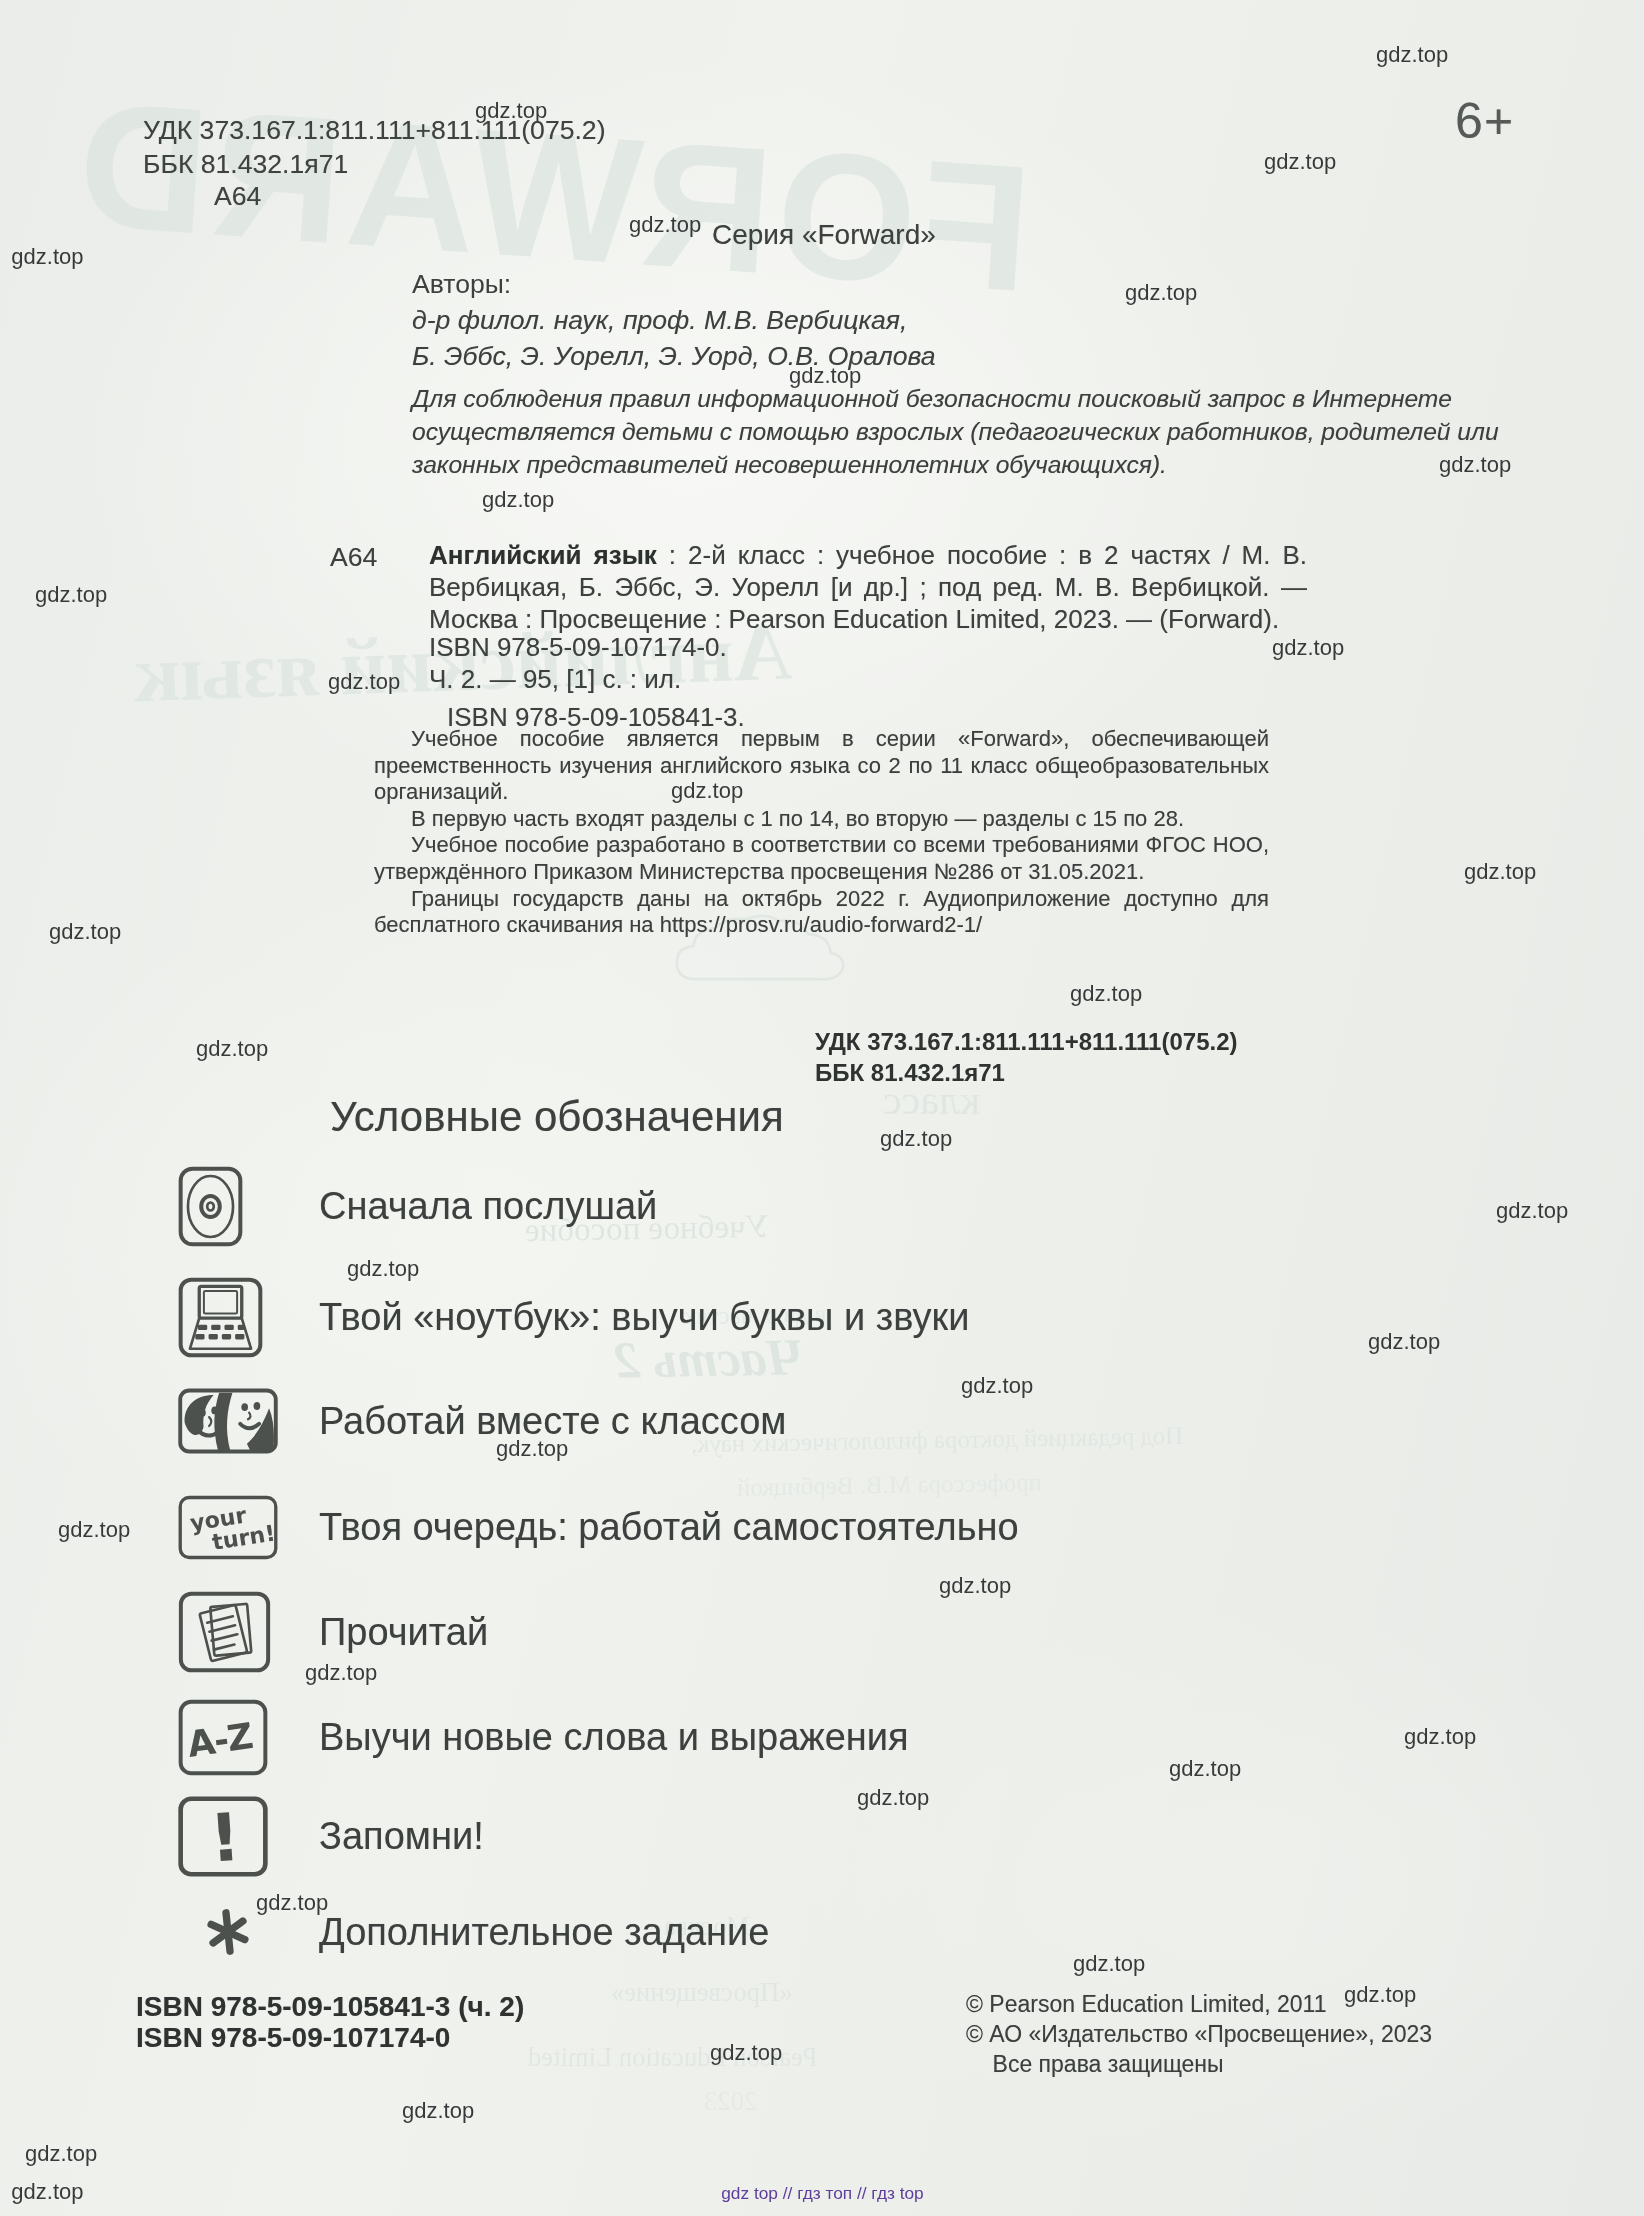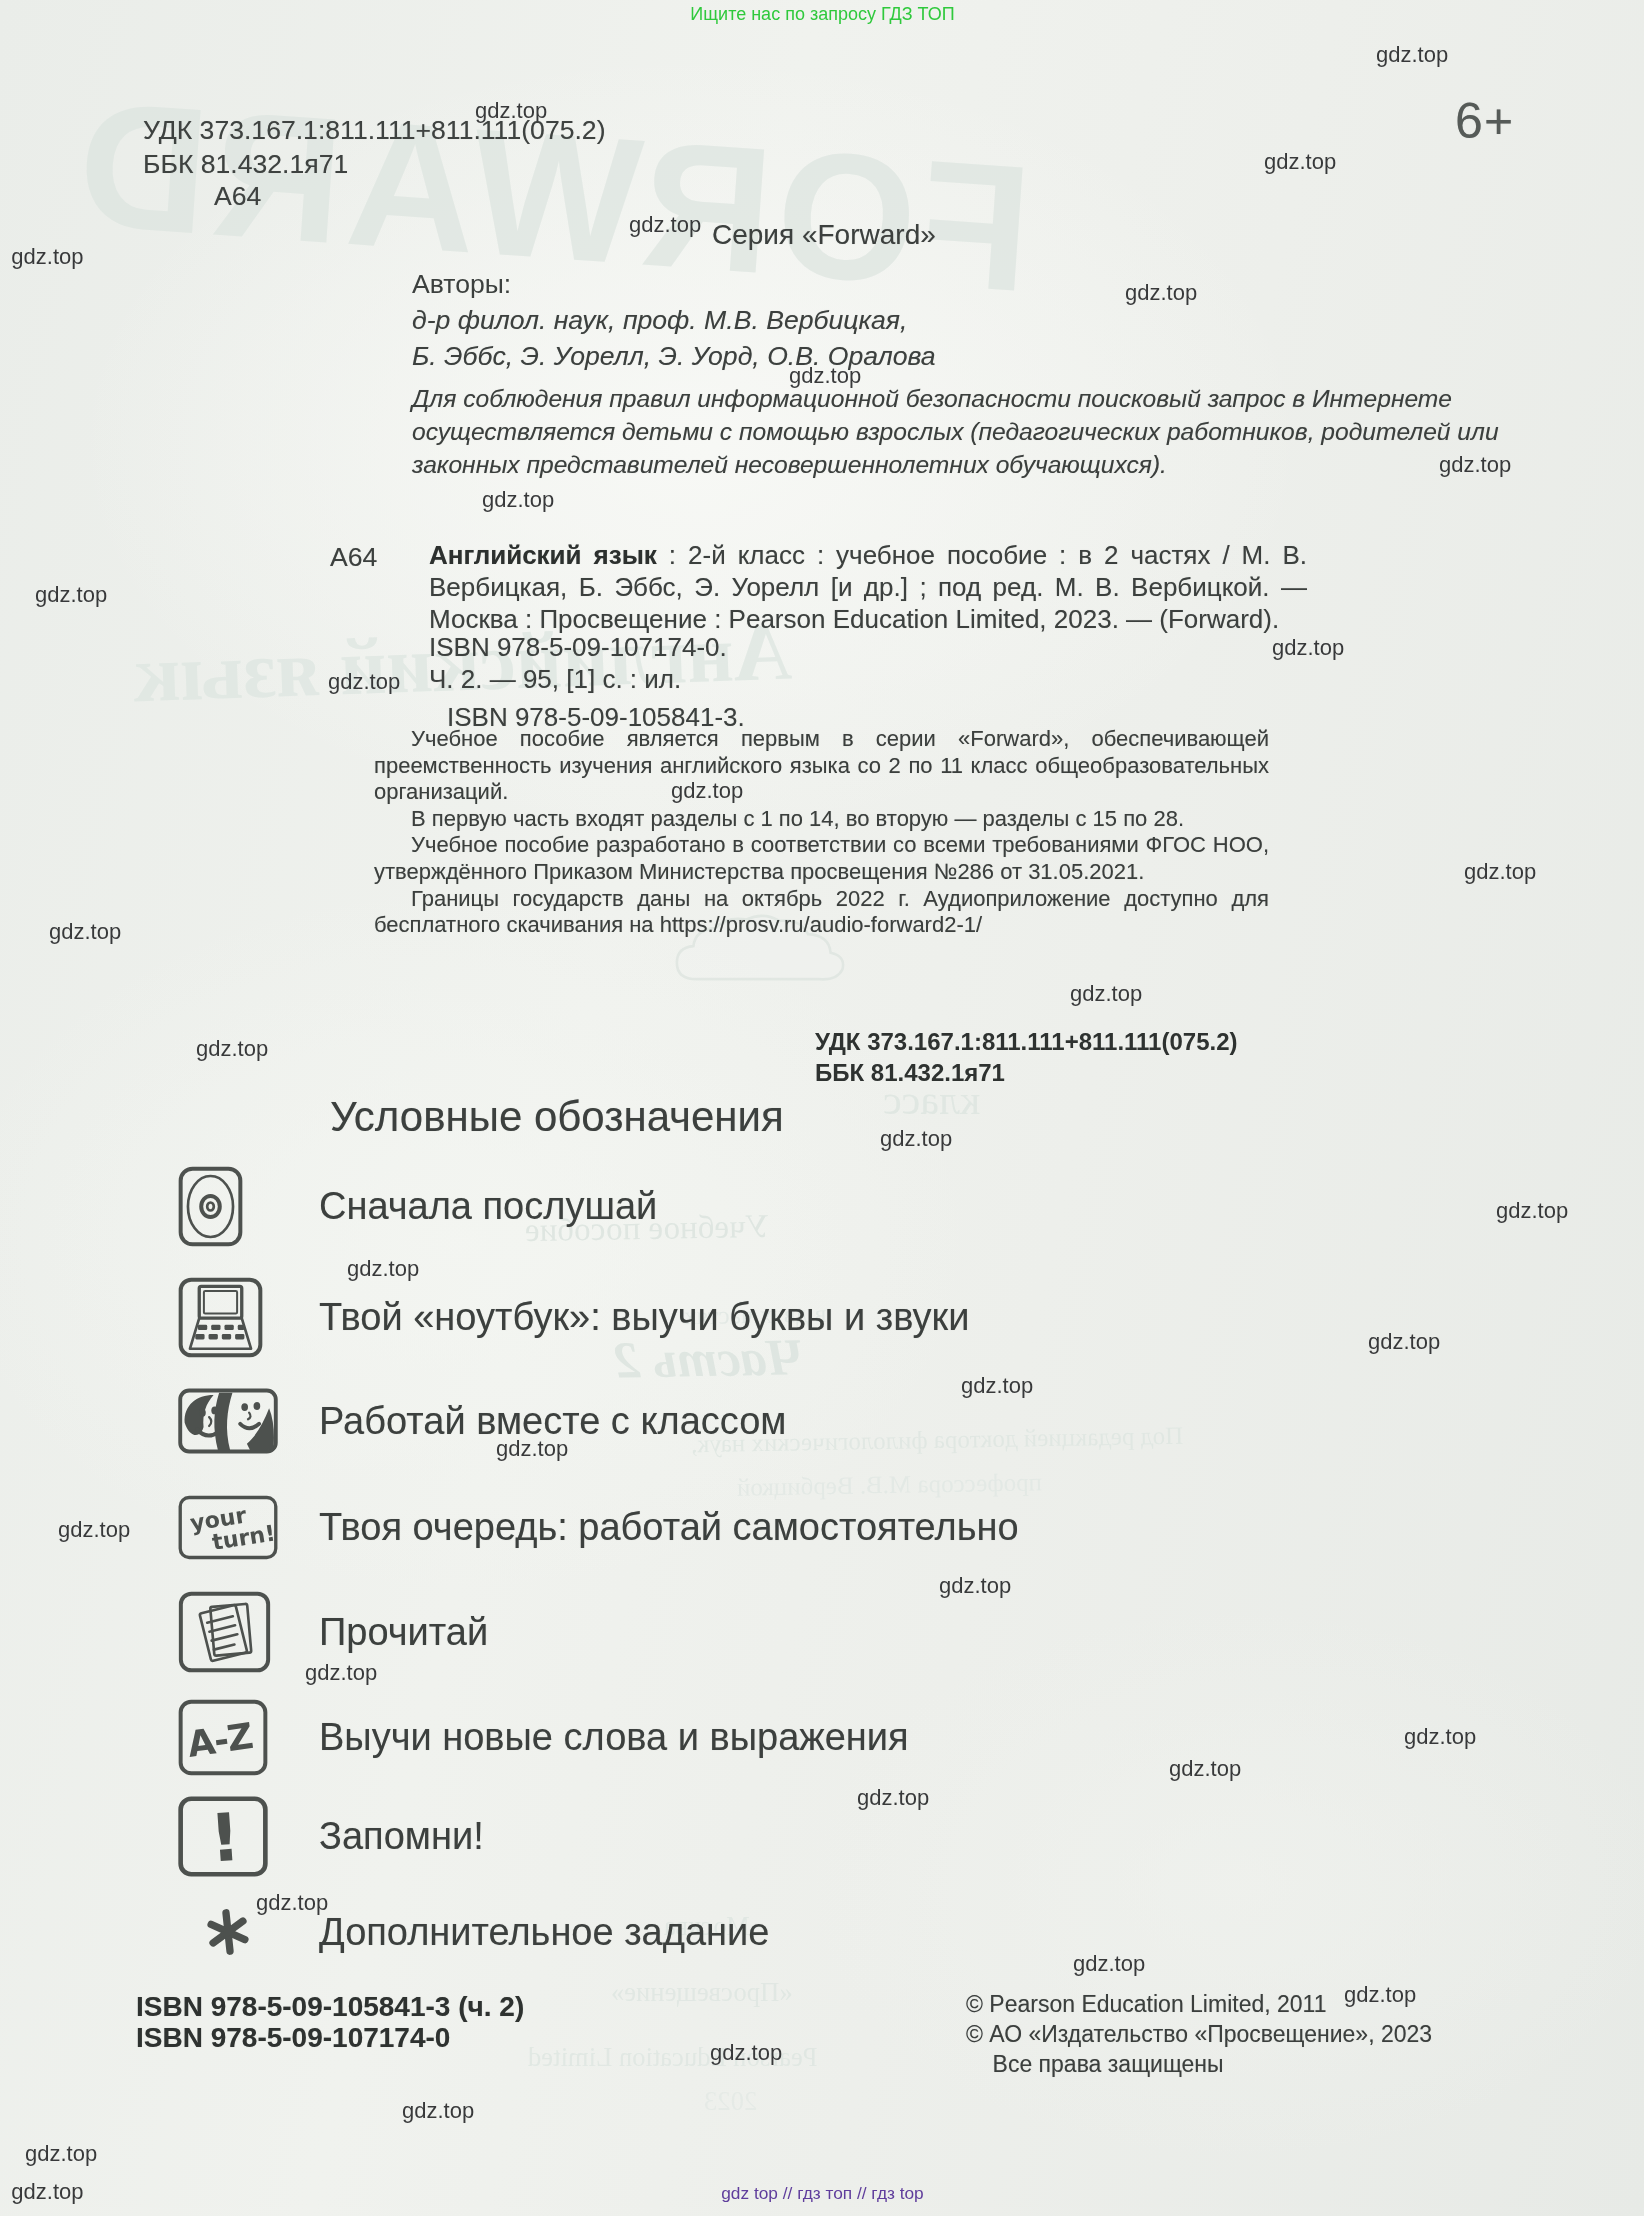--- a/index.html
+++ b/index.html
@@ -116,21 +116,20 @@
       <span class="wm" style="left: 857px; top: 1785px;">gdz.top</span>
       <span class="wm" style="left: 256px; top: 1890px;">gdz.top</span>
       <span class="wm" style="left: 1073px; top: 1951px;">gdz.top</span>
       <span class="wm" style="left: 1344px; top: 1982px;">gdz.top</span>
       <span class="wm" style="left: 710px; top: 2040px;">gdz.top</span>
       <span class="wm" style="left: 402px; top: 2098px;">gdz.top</span>
       <span class="wm" style="left: 25px; top: 2141px;">gdz.top</span>
       <span class="wm" style="left: 11.3px; top: 2179px;">gdz.top</span>
     </div>
 
-  <div class="abs banner">Ищите нас по запросу ГДЗ ТОП</div>
 
   <div class="abs udk-top soft">УДК  373.167.1:811.111+811.111(075.2)
 ББК  81.432.1я71</div>
   <div class="abs index-code soft">А64</div>
   <div class="abs age soft">6+</div>
 
   <div class="abs series soft">Серия «Forward»</div>
 
   <div class="abs authors">
     <div>Авторы:</div>

